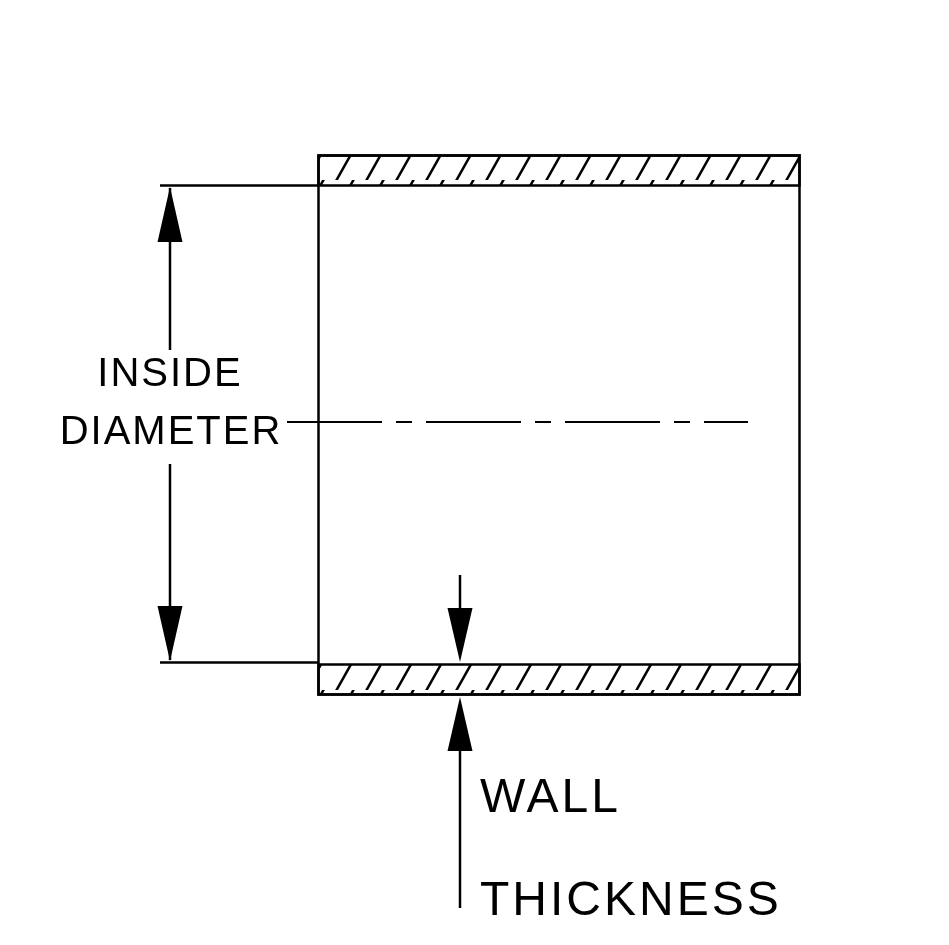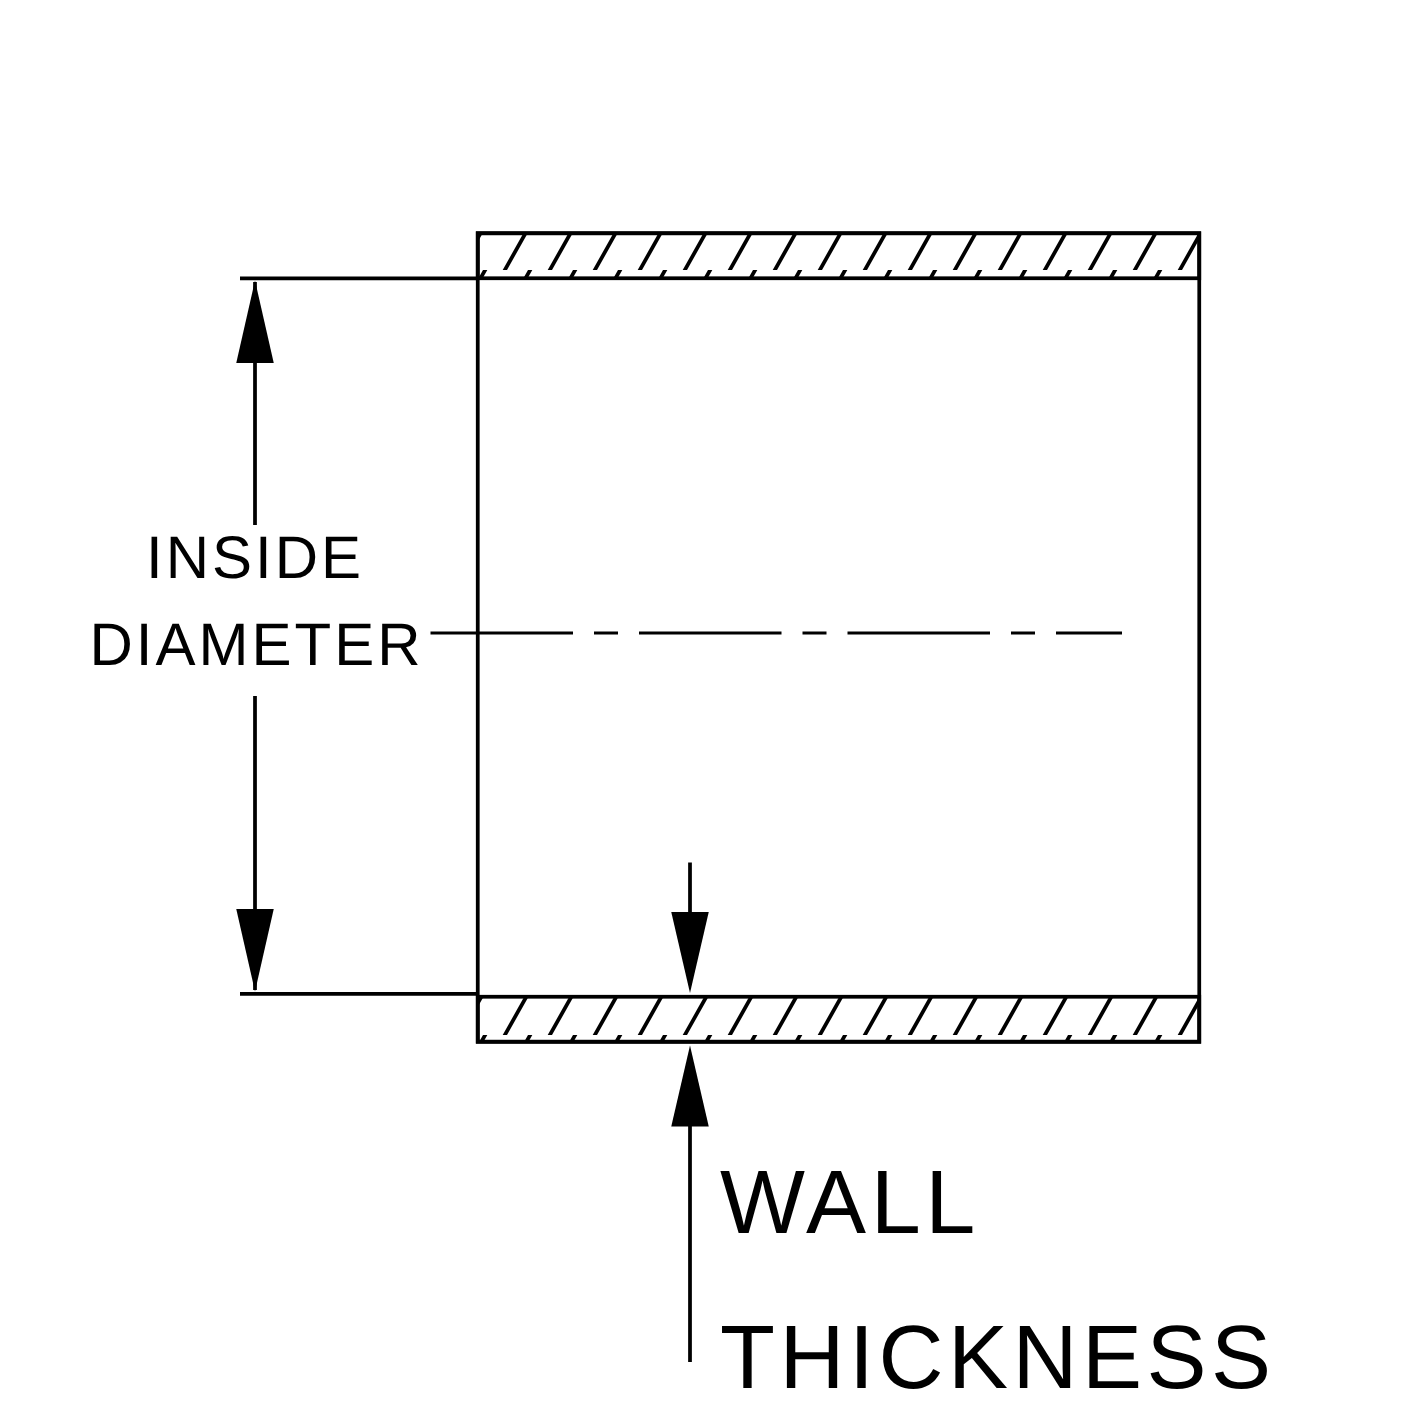--- a/index.html
+++ b/index.html
@@ -25,21 +25,21 @@
     color: #000000;
     white-space: nowrap;
     line-height: 1;
   }
   .label-id {
     font-size: 40px;
     letter-spacing: 2px;
     transform: translateX(-50%);
   }
   .label-wt {
-    font-size: 60px;
+    font-size: 48px;
     letter-spacing: 3px;
   }
 </style>
 </head>
 <body>
 
 <div class="canvas">
 
   <svg width="949" height="945" viewBox="0 0 949 945">
     <defs>

